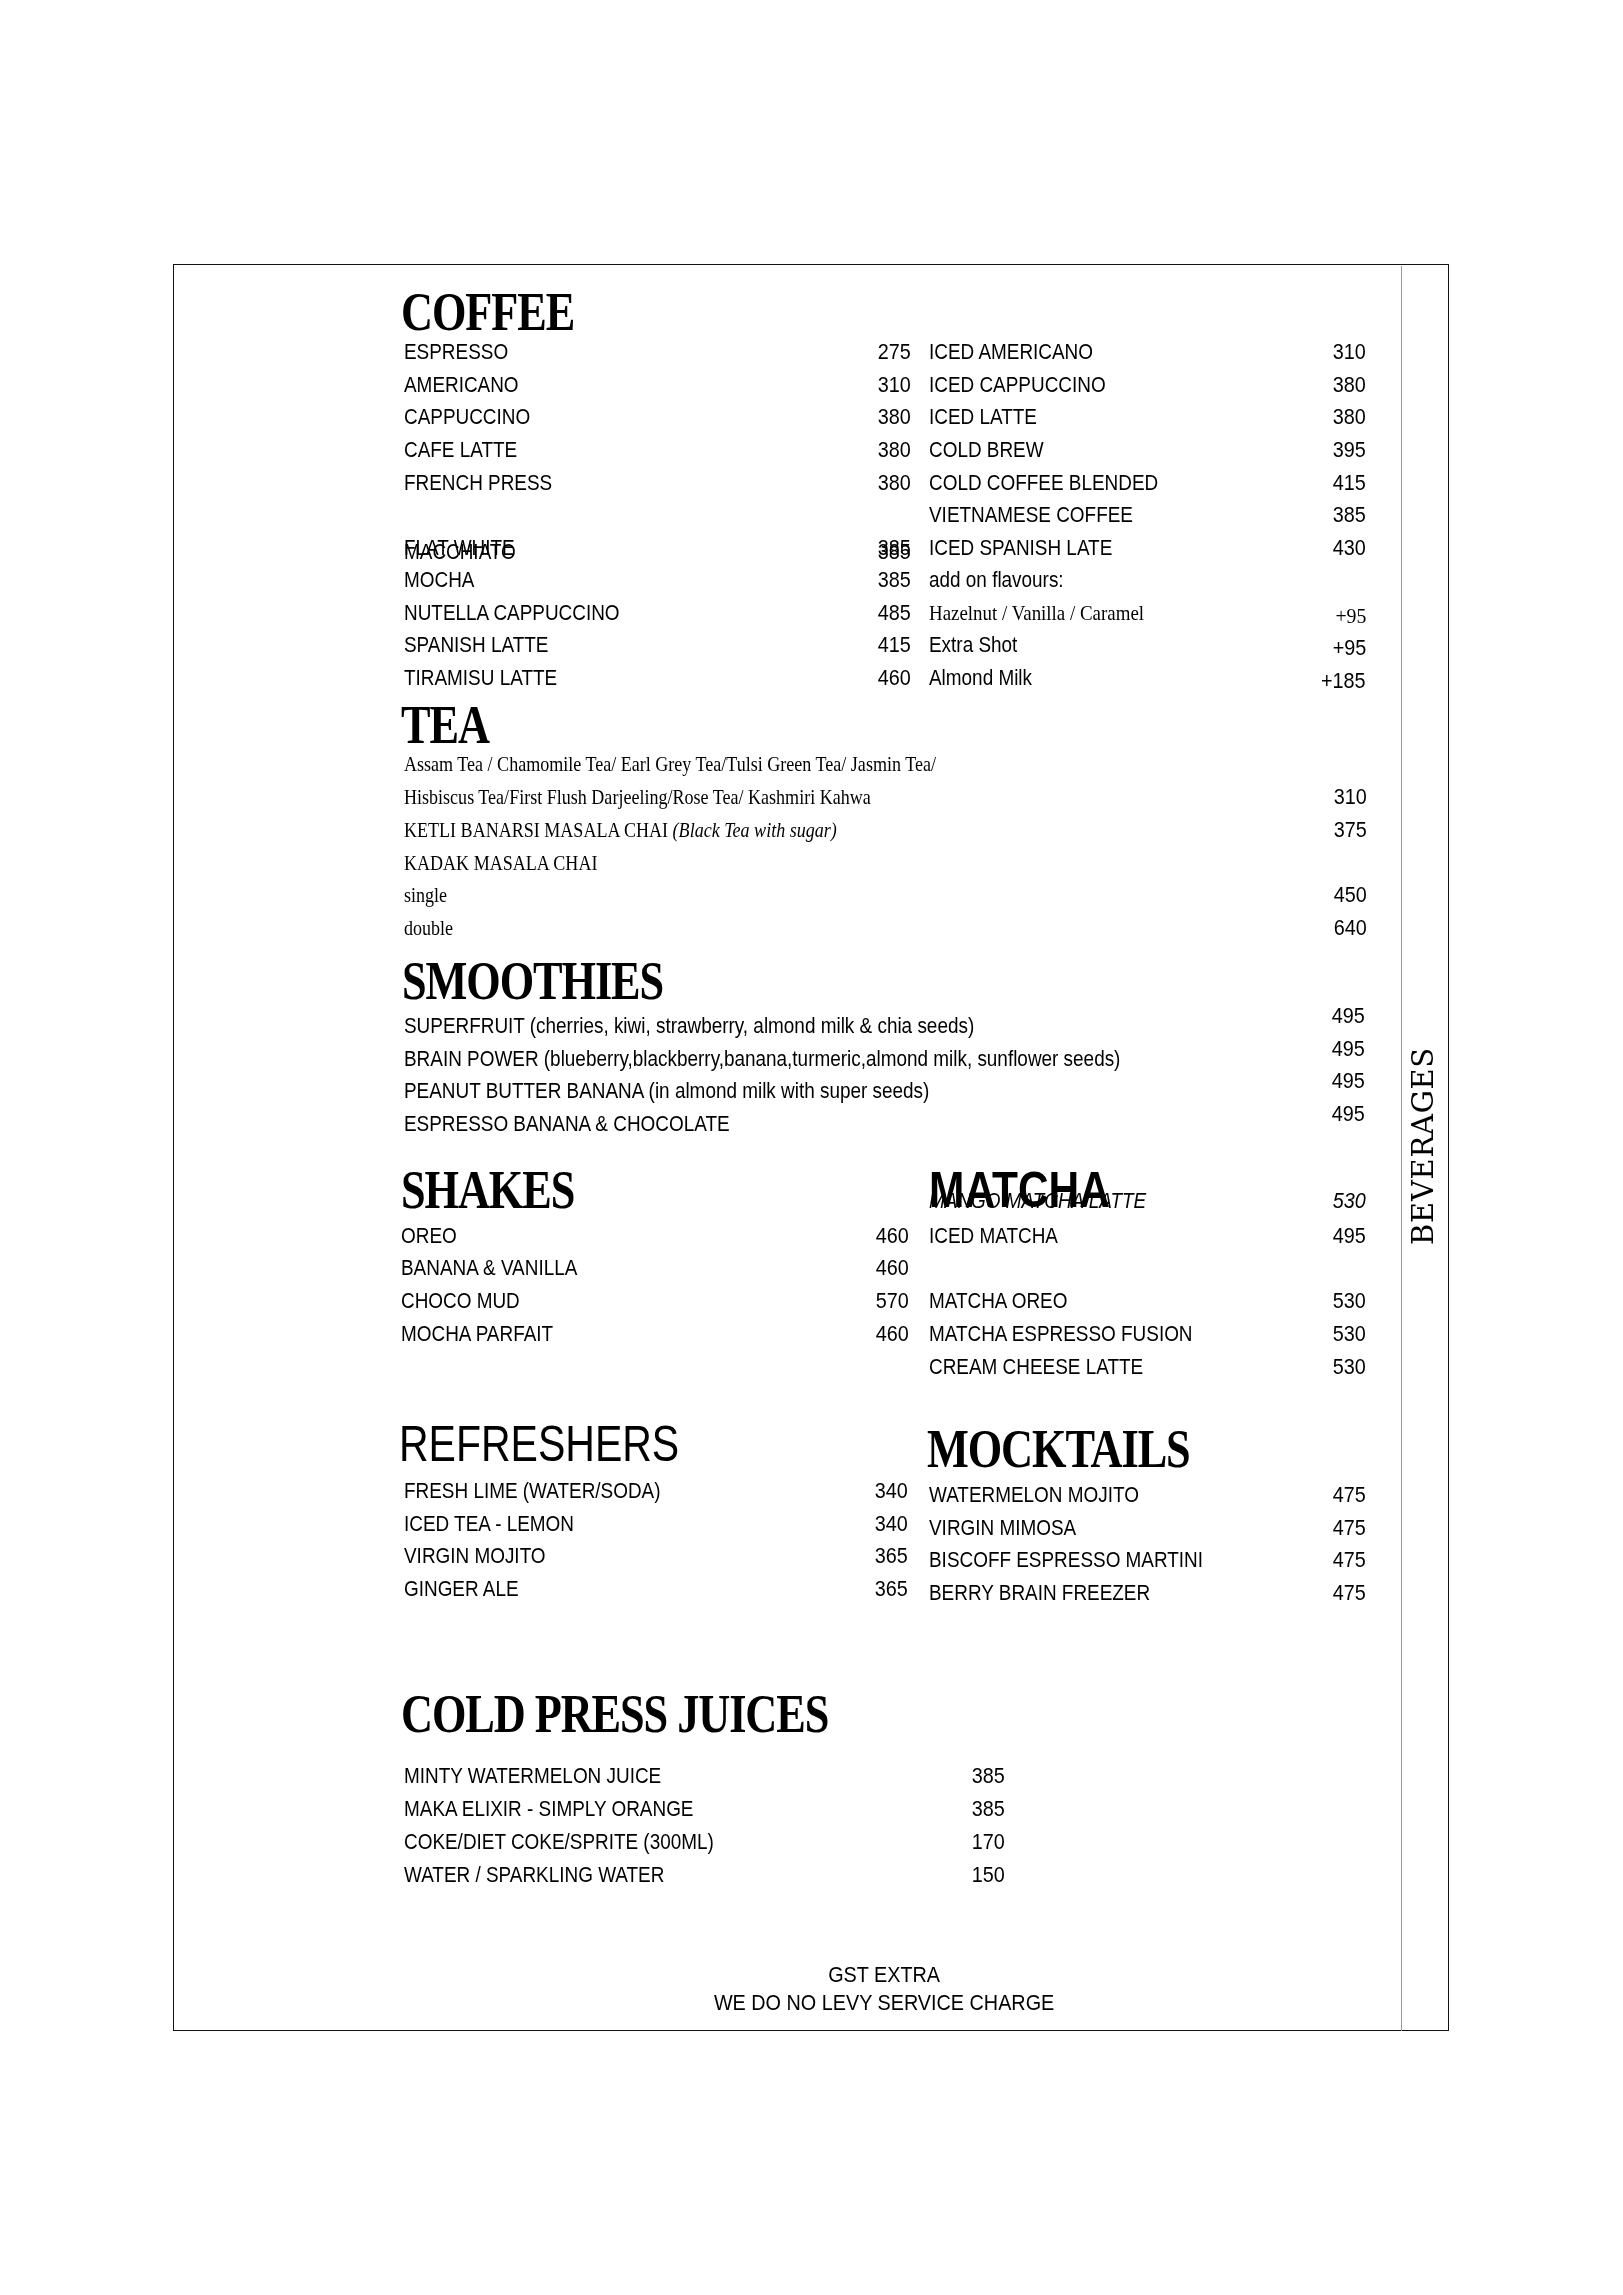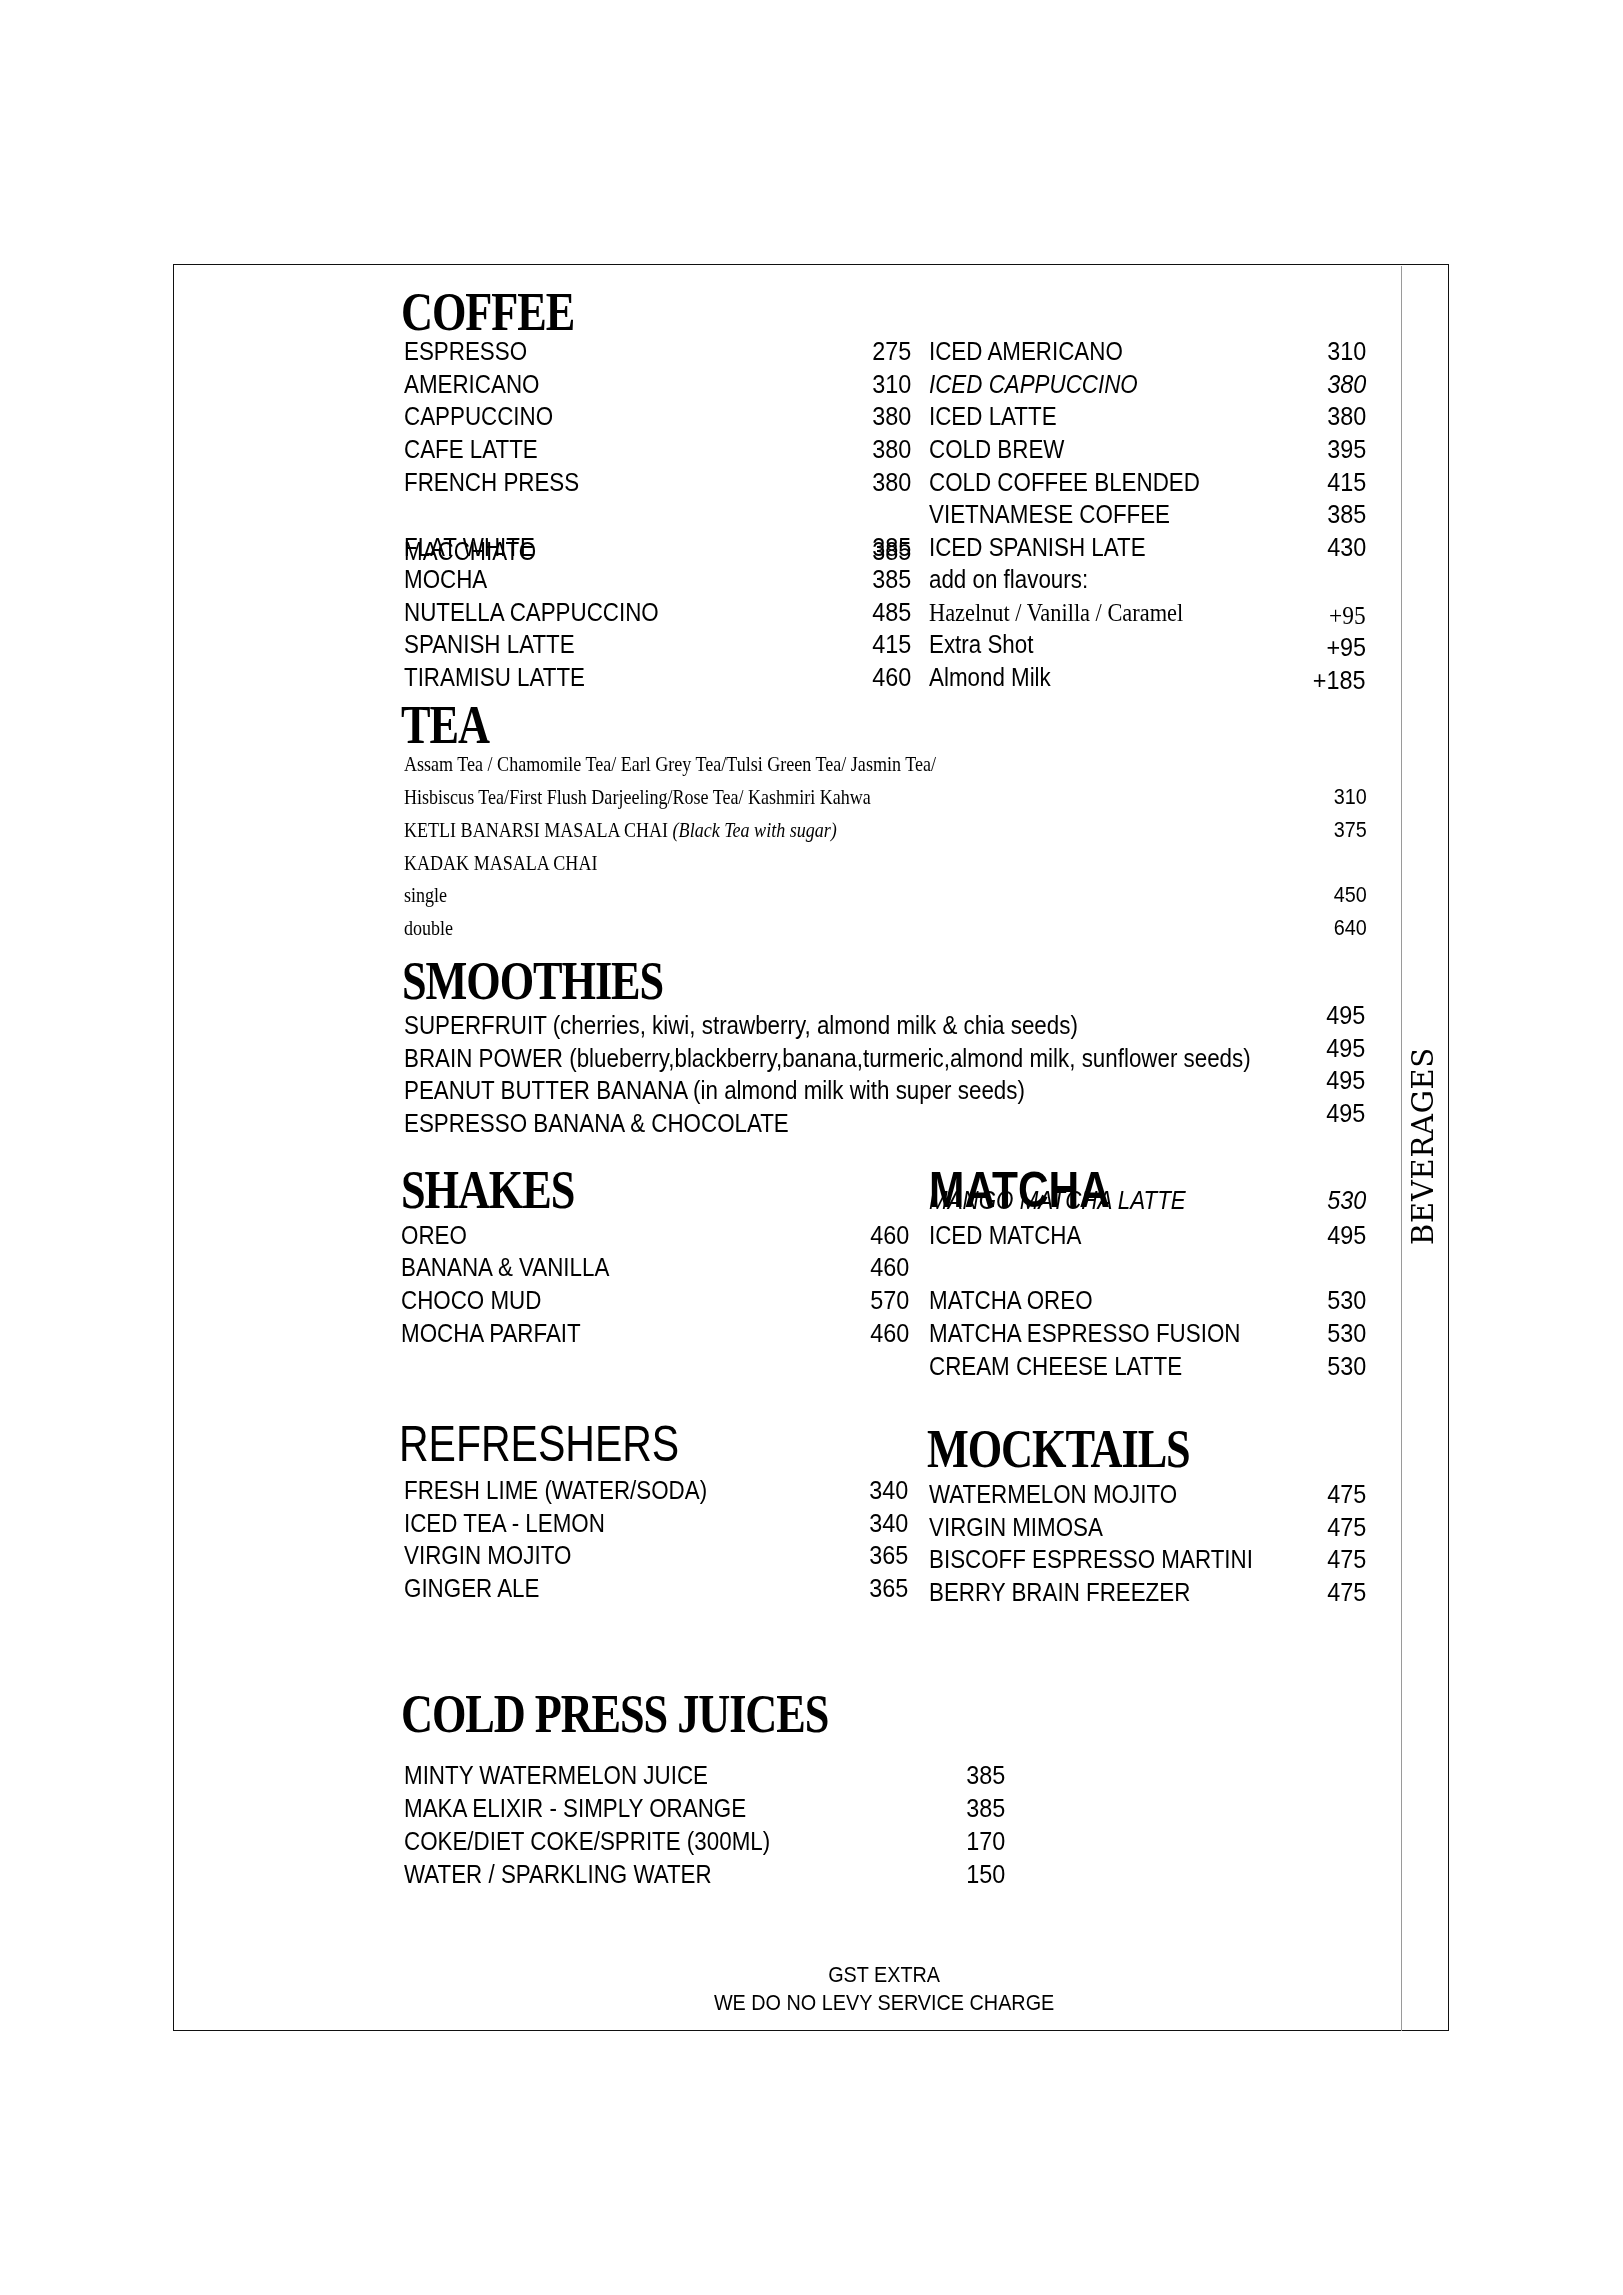--- a/index.html
+++ b/index.html
@@ -6,21 +6,21 @@
   body { width:1624px; height:2295px; position:relative; overflow:hidden; color:#000; }
   .frame { position:absolute; left:173px; top:264px; width:1274px; height:1765px; border:1.3px solid #111; box-sizing:content-box; }
   .divider { position:absolute; left:1401px; top:266px; width:1.3px; height:1765px; background:#9a9a9a; }
   .side-label { position:absolute; left:1403px; top:956px; width:39px; height:380px; display:flex; align-items:center; justify-content:center; }
   .side-label span { transform:rotate(-90deg); white-space:nowrap; font-family:"DejaVu Serif", serif; font-size:29px; letter-spacing:0.7px; display:block; }
 
   .heading { position:absolute; font-family:"Liberation Serif", serif; font-weight:bold; font-size:54px; line-height:1; transform-origin:left top; transform:scaleX(0.82); letter-spacing:-1.3px; white-space:nowrap; }
   .heading.sans-bold { font-family:"Liberation Sans", sans-serif; font-weight:bold; transform:scaleX(0.85); letter-spacing:0; font-size:50px; }
   .heading.sans-light { font-family:"Liberation Sans", sans-serif; font-weight:normal; transform:scaleX(0.82); letter-spacing:0; font-size:50px; }
 
-  .row { position:absolute; height:33px; font-family:"Liberation Sans", sans-serif; font-size:26px; line-height:33px; white-space:nowrap; }
+  .row { position:absolute; height:33px; font-family:"Liberation Sans", sans-serif; font-size:22px; line-height:33px; white-space:nowrap; }
   .row .name { position:absolute; left:0; top:0; transform-origin:left center; transform:scaleX(0.86); }
   .row .price { position:absolute; right:0; top:0; transform-origin:right center; transform:scaleX(0.9); }
   .row.serif { font-family:"Liberation Serif", serif; font-size:22px; }
   .row.serif .name { transform:scaleX(0.82); }
   .row.serif .price { font-family:"Liberation Sans", sans-serif; }
   .italic { font-style:italic; }
 
   .footer { position:absolute; left:655px; width:458px; text-align:center; font-family:"Liberation Sans", sans-serif; font-size:22px; line-height:27.5px; }
   .footer span { display:inline-block; transform:scaleX(0.9); }
 </style>
@@ -78,21 +78,21 @@
     <div class="row" style="left: 404px; width: 507px; top: 661px;">
       <span class="name"><span>TIRAMISU LATTE</span></span>
       <span class="price">460</span>
     </div>
   </div>
 <div id="coffee-right">
     <div class="row" style="left: 929px; width: 437px; top: 335px;">
       <span class="name"><span>ICED AMERICANO</span></span>
       <span class="price">310</span>
     </div>
-    <div class="row" style="left: 929px; width: 437px; top: 368px; font-style: italic;">
+    <div class="row" style="left: 929px; width: 437px; top: 368px;">
       <span class="name"><span>ICED CAPPUCCINO</span></span>
       <span class="price">380</span>
     </div>
     <div class="row" style="left: 929px; width: 437px; top: 400px;">
       <span class="name"><span>ICED LATTE</span></span>
       <span class="price">380</span>
     </div>
     <div class="row" style="left: 929px; width: 437px; top: 433px;">
       <span class="name"><span>COLD BREW</span></span>
       <span class="price">395</span>

